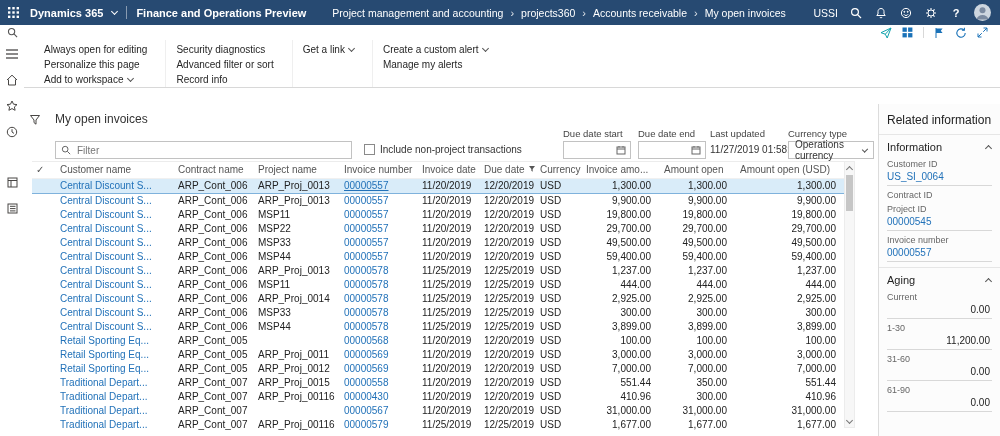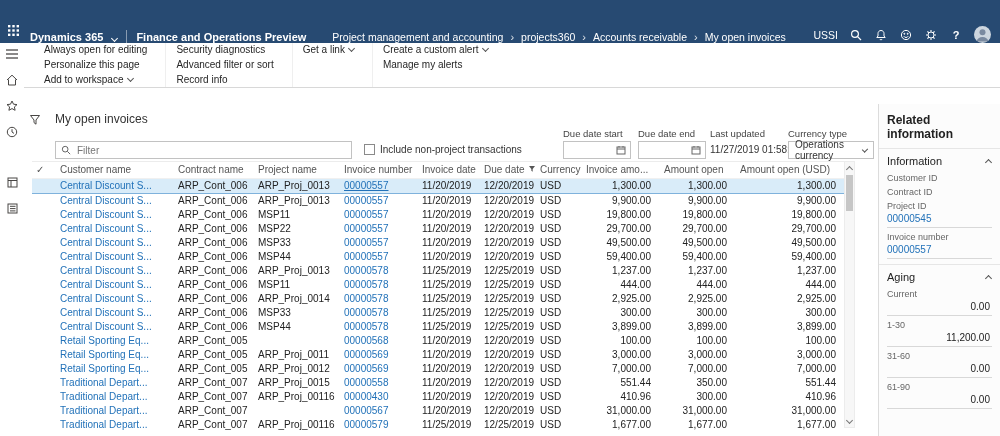--- a/index.html
+++ b/index.html
@@ -1,20 +1,20 @@
 <!DOCTYPE html>
 <html><head>
 <meta charset="utf-8">
 <style>
   html,body{margin:0;padding:0;}
   body{width:1000px;height:436px;overflow:hidden;font-family:"Liberation Sans",sans-serif;background:#fff;position:relative;}
   .screen{position:absolute;inset:0;width:1000px;height:436px;overflow:hidden;}
 
   
-  .topbar{position:absolute;top:0;left:0;right:0;height:43px;background:#274a72;color:#fff;display:flex;align-items:flex-end;z-index:5;}
+  .topbar{position:absolute;top:0;left:0;right:0;height:25px;background:#274a72;color:#fff;display:flex;align-items:center;z-index:5;}
   .waffle{width:26px;height:25px;display:flex;align-items:center;justify-content:center;cursor:pointer;}
   .brand{font-weight:bold;font-size:11px;margin:0 5px 0 4px;white-space:nowrap;cursor:pointer;}
   .cv{display:inline-block;width:4px;height:4px;border-right:1px solid #555;border-bottom:1px solid #555;}
   .cv.dn{transform:rotate(45deg);margin-left:4px;margin-bottom:2px;}
   .cv.up{transform:rotate(-135deg);margin-top:3px;}
   .cv.wh{border-color:#fff;}
   .tb-div{width:1px;height:13px;background:rgba(255,255,255,.45);margin:0 9px;}
   .appname{font-size:11px;font-weight:bold;white-space:nowrap;cursor:pointer;}
   .crumbs{display:flex;align-items:center;gap:7px;margin-left:26px;font-size:10.5px;white-space:nowrap;}
   .crumb{cursor:pointer;}
@@ -73,21 +73,21 @@
   
   .vscroll{position:absolute;left:820px;top:57px;bottom:8px;width:11px;background:#f7f7f7;border:1px solid #ececec;box-sizing:border-box;}
   .sb-arrow{position:absolute;left:0;width:100%;height:11px;display:flex;align-items:center;justify-content:center;cursor:pointer;}
   .sb-arrow .cv{border-color:#777;}
   .sb-up{top:0;}
   .sb-dn{bottom:0;}
   .sb-thumb{position:absolute;left:1px;top:13px;width:7px;height:36px;background:#c6c6c6;cursor:grab;}
 
   
   .rightpanel{position:absolute;top:104px;right:0;width:121px;bottom:0;background:#fcfcfc;border-left:1px solid #dcdcdc;overflow:hidden;}
-  .rp-title{font-size:12px;font-weight:bold;color:#222;padding:9px 8px 7px;}
+  .rp-title{font-size:12px;font-weight:normal;color:#222;padding:9px 8px 7px;}
   .ri-sec{border-top:1px solid #e6e6e6;padding-bottom:5px;}
   .ri-sec-h{display:flex;justify-content:space-between;align-items:center;padding:6px 9px 2px 8px;font-size:11px;font-weight:normal;color:#222;cursor:pointer;}
   .ri-field{padding:4px 8px 0;}
   .ri-label{font-size:9px;color:#666;white-space:nowrap;}
   .ri-value{font-size:10px;padding:2px 0 2px;border-bottom:1px solid #d8d8d8;min-height:12px;}
   .ri-value.amt{text-align:right;color:#222;padding-right:2px;}
 </style>
 </head>
 <body>
 
@@ -636,20 +636,21 @@
   <div class="rightpanel">
     <div class="rp-title">Related information</div>
     <div>
         <div class="ri-sec">
           <div class="ri-sec-h">
             <span>Information</span>
             <span class="cv up"></span>
           </div>
           <div class="ri-field">
             <div class="ri-label">Customer ID</div>
+            <div class="ri-value lnk">US_SI_0064</div>
           </div>
           <div class="ri-field">
             <div class="ri-label">Contract ID</div>
           </div>
           <div class="ri-field">
             <div class="ri-label">Project ID</div>
             <div class="ri-value lnk">00000545</div>
           </div>
           <div class="ri-field">
             <div class="ri-label">Invoice number</div>

